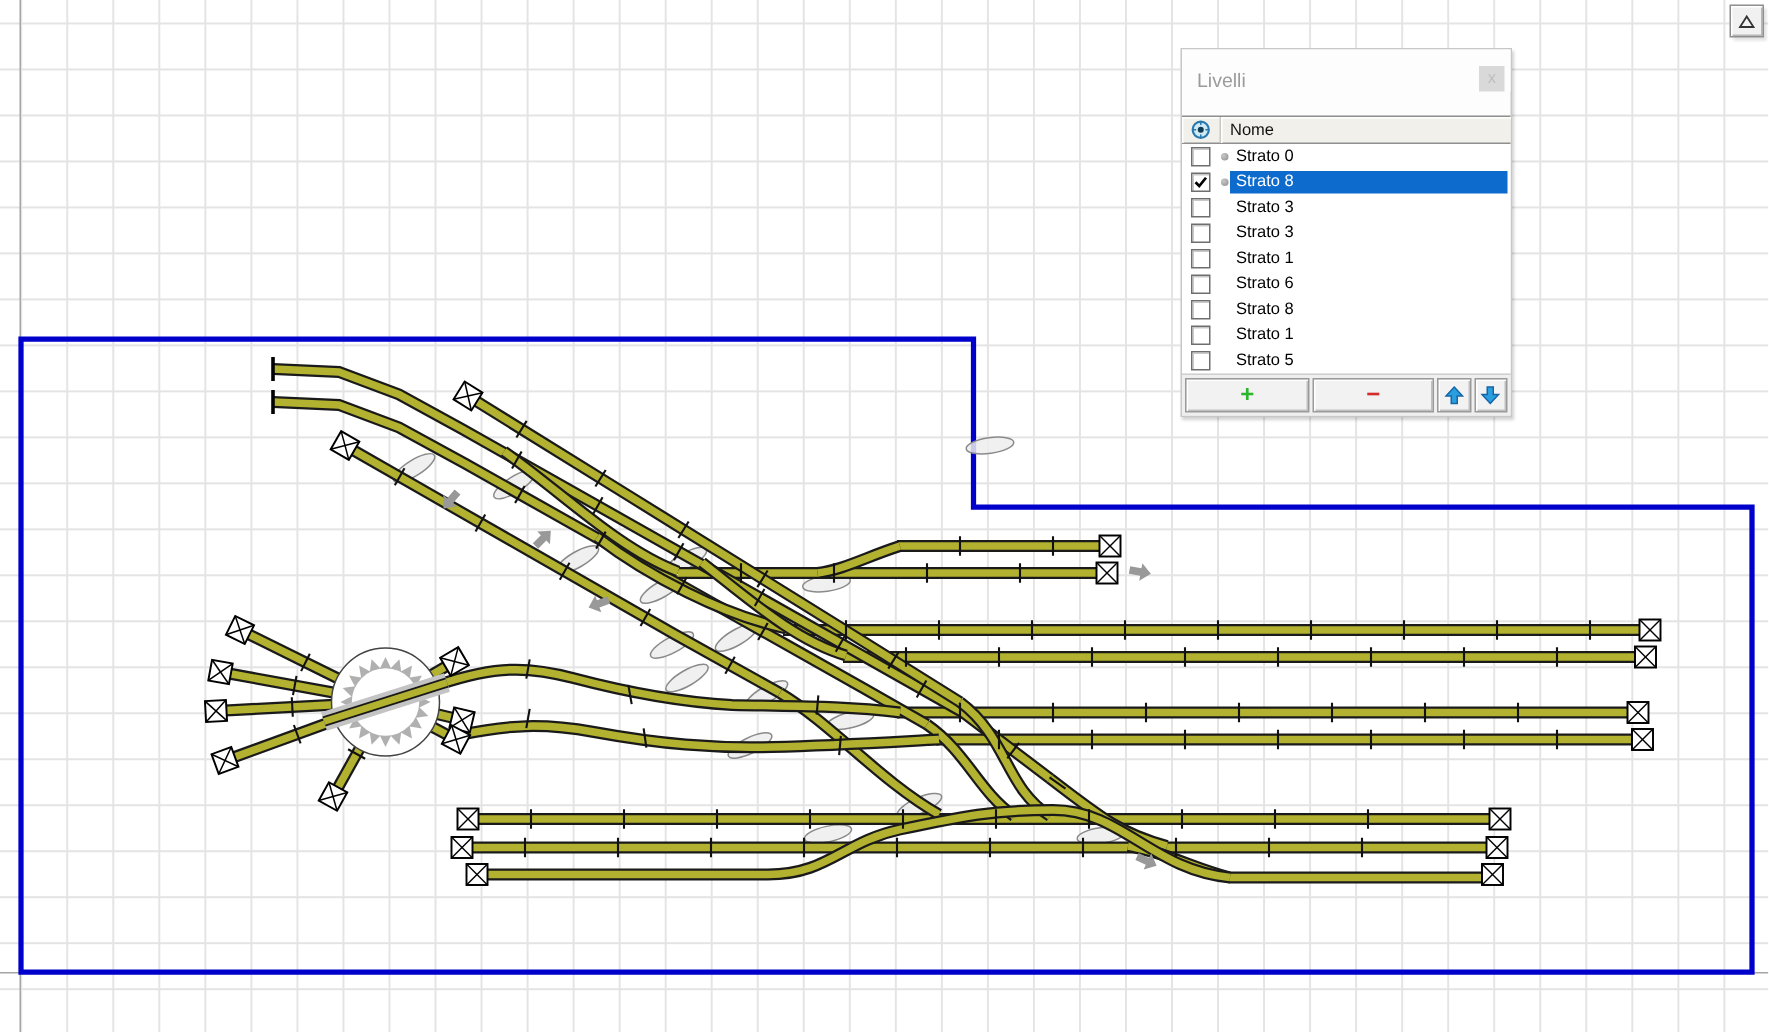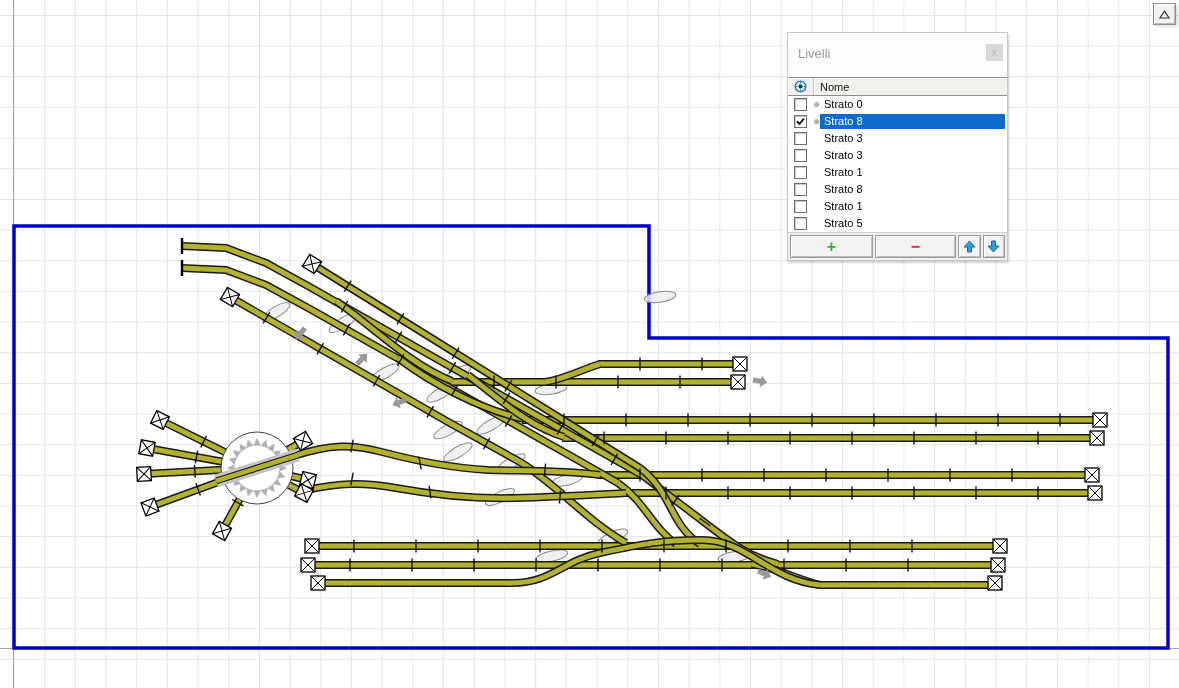--- a/index.html
+++ b/index.html
@@ -452,20 +452,29 @@
           <span class="lblwrap">
             <span class="lbl">Strato 1</span>
           </span>
         </div>
         <div class="lrow">
           <span class="cbwrap">
             <span class="cb"></span>
           </span>
           <span class="dot"></span>
           <span class="lblwrap">
+            <span class="lbl">Strato 6</span>
+          </span>
+        </div>
+        <div class="lrow">
+          <span class="cbwrap">
+            <span class="cb"></span>
+          </span>
+          <span class="dot"></span>
+          <span class="lblwrap">
             <span class="lbl">Strato 8</span>
           </span>
         </div>
         <div class="lrow">
           <span class="cbwrap">
             <span class="cb"></span>
           </span>
           <span class="dot"></span>
           <span class="lblwrap">
             <span class="lbl">Strato 1</span>

